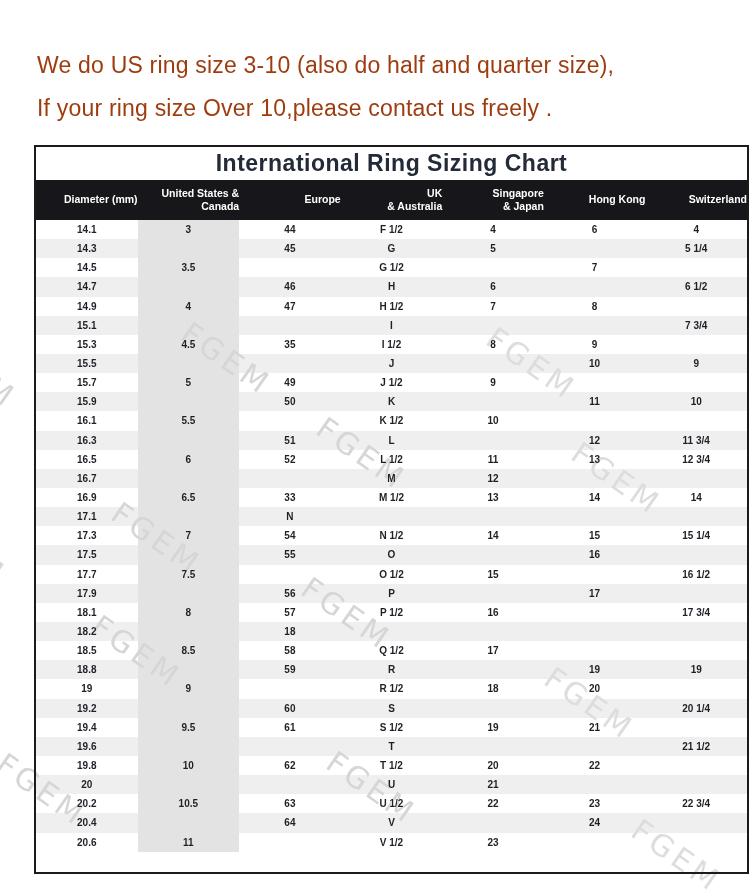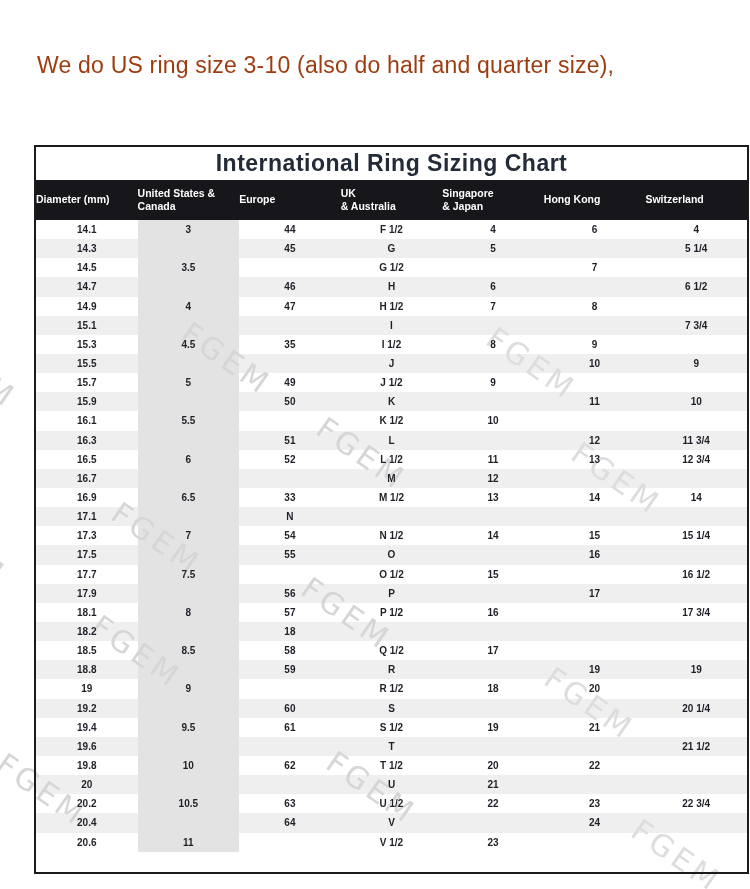--- a/index.html
+++ b/index.html
@@ -46,21 +46,21 @@
     color: #232a38;
     letter-spacing: 0.5px;
   }
   .head-row {
     height: 40px;
     background: #17171b;
     color: #ffffff;
     display: grid;
     grid-template-columns: repeat(7, 1fr);
     align-items: center;
-    text-align: left;
+    text-align: right;
     font-size: 10.5px;
     font-weight: 700;
     line-height: 1.25;
   }
   .head-cell { white-space: pre-line; }
 
   .grid { width: 100%; }
   .trow {
     display: grid;
     grid-template-columns: repeat(7, 1fr);
@@ -101,20 +101,21 @@
   .wm10 { left: 558px;  top: 660px; color: #dddddd; }
   .wm11 { left: 340px;  top: 744px; }
   .wm12 { left: 10px;   top: 746px; }
   .wm13 { left: 645px;  top: 812px; color: #dddddd; }
 </style>
 </head>
 <body>
 
 <div class="intro">
   <div>We do US ring size 3-10 (also do half and quarter size),</div>
+  <div>If your ring size Over 10,please contact us freely .</div>
 </div>
 
 <div class="chart">
   <div class="title-row">International Ring Sizing Chart</div>
   <div class="head-row">
     <span class="head-cell">Diameter (mm)</span>
     <span class="head-cell">United States &amp;
 Canada</span>
     <span class="head-cell">Europe</span>
     <span class="head-cell">UK

